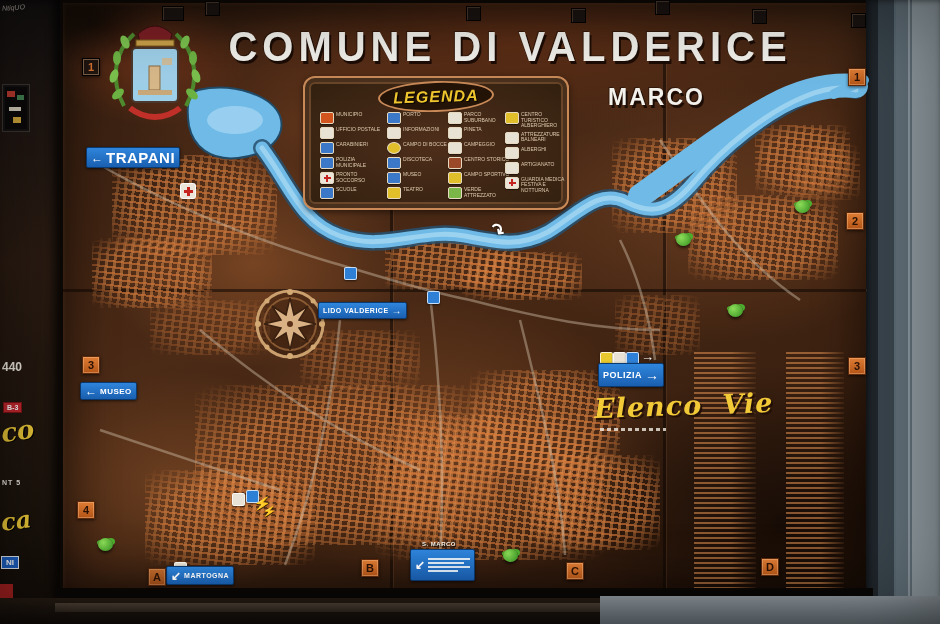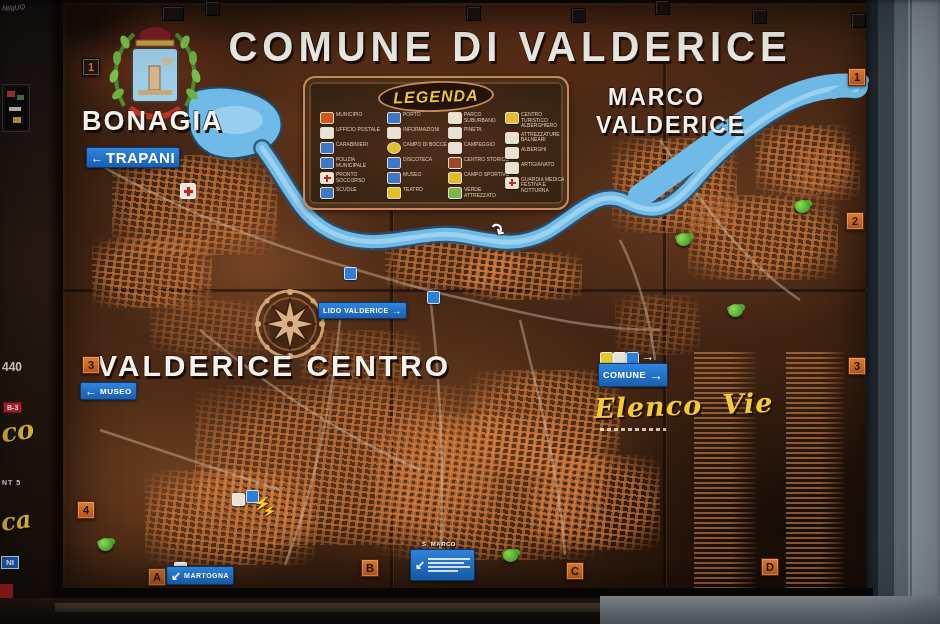--- a/index.html
+++ b/index.html
@@ -266,24 +266,21 @@
       <circle cx="68" cy="36" r="3" fill="#d4aa74"></circle>
     <circle cx="13" cy="13" r="2.5" fill="#d4aa74"></circle>
       <circle cx="59" cy="13" r="2.5" fill="#d4aa74"></circle>
     <circle cx="13" cy="59" r="2.5" fill="#d4aa74"></circle>
       <circle cx="59" cy="59" r="2.5" fill="#d4aa74"></circle>
     <path d="M36,10 L40,27 L54,18 L45,32 L62,36 L45,40 L54,54 L40,45 L36,62 L32,45 L18,54 L27,40 L10,36 L27,32 L18,18 L32,27 Z" fill="#d9b184" stroke="#3a2010" stroke-width="1.5"></path>
     <circle cx="36" cy="36" r="3" fill="#5a3018"></circle>
   </svg>
 
   <div class="maplabel title">COMUNE DI VALDERICE</div>
-  <div class="maplabel" style="left:82px;top:106px;font-size:27px">BONAGIA</div>
   <div class="maplabel" style="left:608px;top:84px;font-size:23px">MARCO</div>
-  <div class="maplabel" style="left:596px;top:112px;font-size:23px">VALDERICE</div>
-  <div class="maplabel" style="left:97px;top:349px;font-size:30px;letter-spacing:3px">VALDERICE CENTRO</div>
   <div class="elenco">Elenco Vie</div>
   <div class="elenco-sub"></div>
   <div class="tinylabel" style="left:422px;top:541px">S. MARCO</div>
 
   <div class="legend">
     <div class="legend-title">LEGENDA</div>
     <div class="lg-col" style="left:15px">
       <div class="lg-item">
           <span class="lg-ic ic-or"></span>
           <span class="lg-lb">MUNICIPIO</span>
@@ -391,21 +388,21 @@
   </div>
   <div class="bsign" style="left:318px;top:302px;height:15px">
     <span class="tx" style="font-size:7px">LIDO VALDERICE</span>
     <span class="ar" style="font-size:10px">→</span>
   </div>
   <div class="bsign" style="left:80px;top:382px;height:16px">
     <span class="ar">←</span>
     <span class="tx">MUSEO</span>
   </div>
   <div class="bsign" style="left:598px;top:363px;height:22px">
-    <span class="tx" style="font-size:9px">COMUNE</span>
+    <span class="tx" style="font-size:9px">POLIZIA</span>
     <span class="ar" style="font-size:14px">→</span>
   </div>
   <div class="bsign" style="left:166px;top:566px;height:17px">
     <span class="ar">↙</span>
     <span class="tx" style="font-size:7px">MARTOGNA</span>
   </div>
   <div class="bsign" style="left:410px;top:549px;height:30px">
     <span class="ar">↙</span>
     <span class="slines">
         <i></i>

